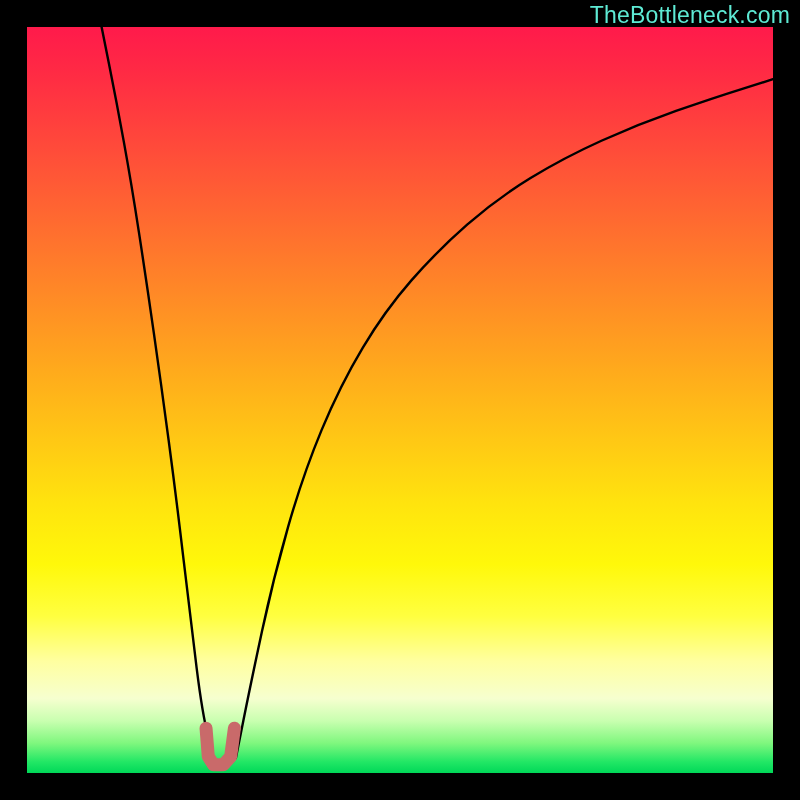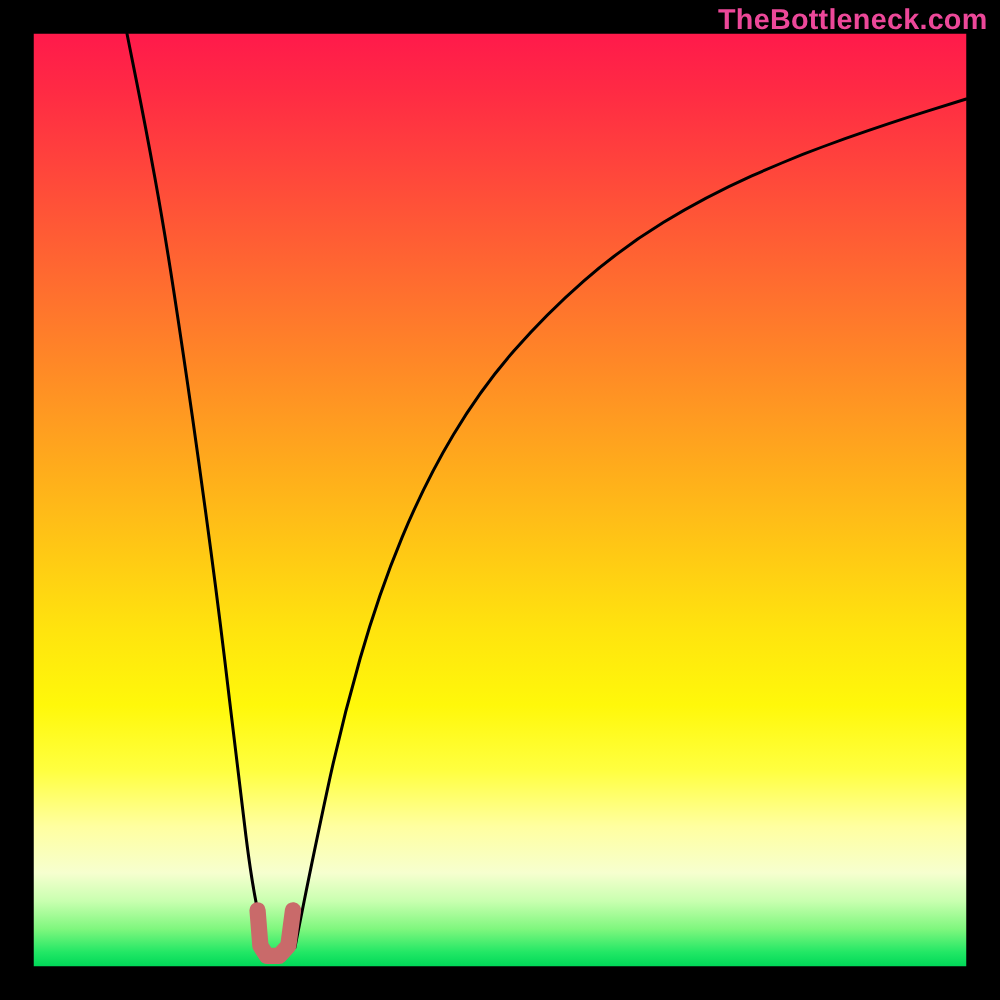--- a/index.html
+++ b/index.html
@@ -39,23 +39,23 @@
       #c9ffb0 93%,
       #7ff77e 96%,
       #22e765 98.5%,
       #00d858 100%
     );
   }
   .watermark {
     position: absolute;
     top: 2px;
     right: 10px;
-    color: #ec4899;
+    color: #5eead4;
     font-size: 23px;
-    font-weight: 700;
+    font-weight: 400;
     letter-spacing: 0.2px;
     user-select: none;
   }
   svg.curves {
     position: absolute;
     left: 27px;
     top: 27px;
     width: 746px;
     height: 746px;
     overflow: visible;

